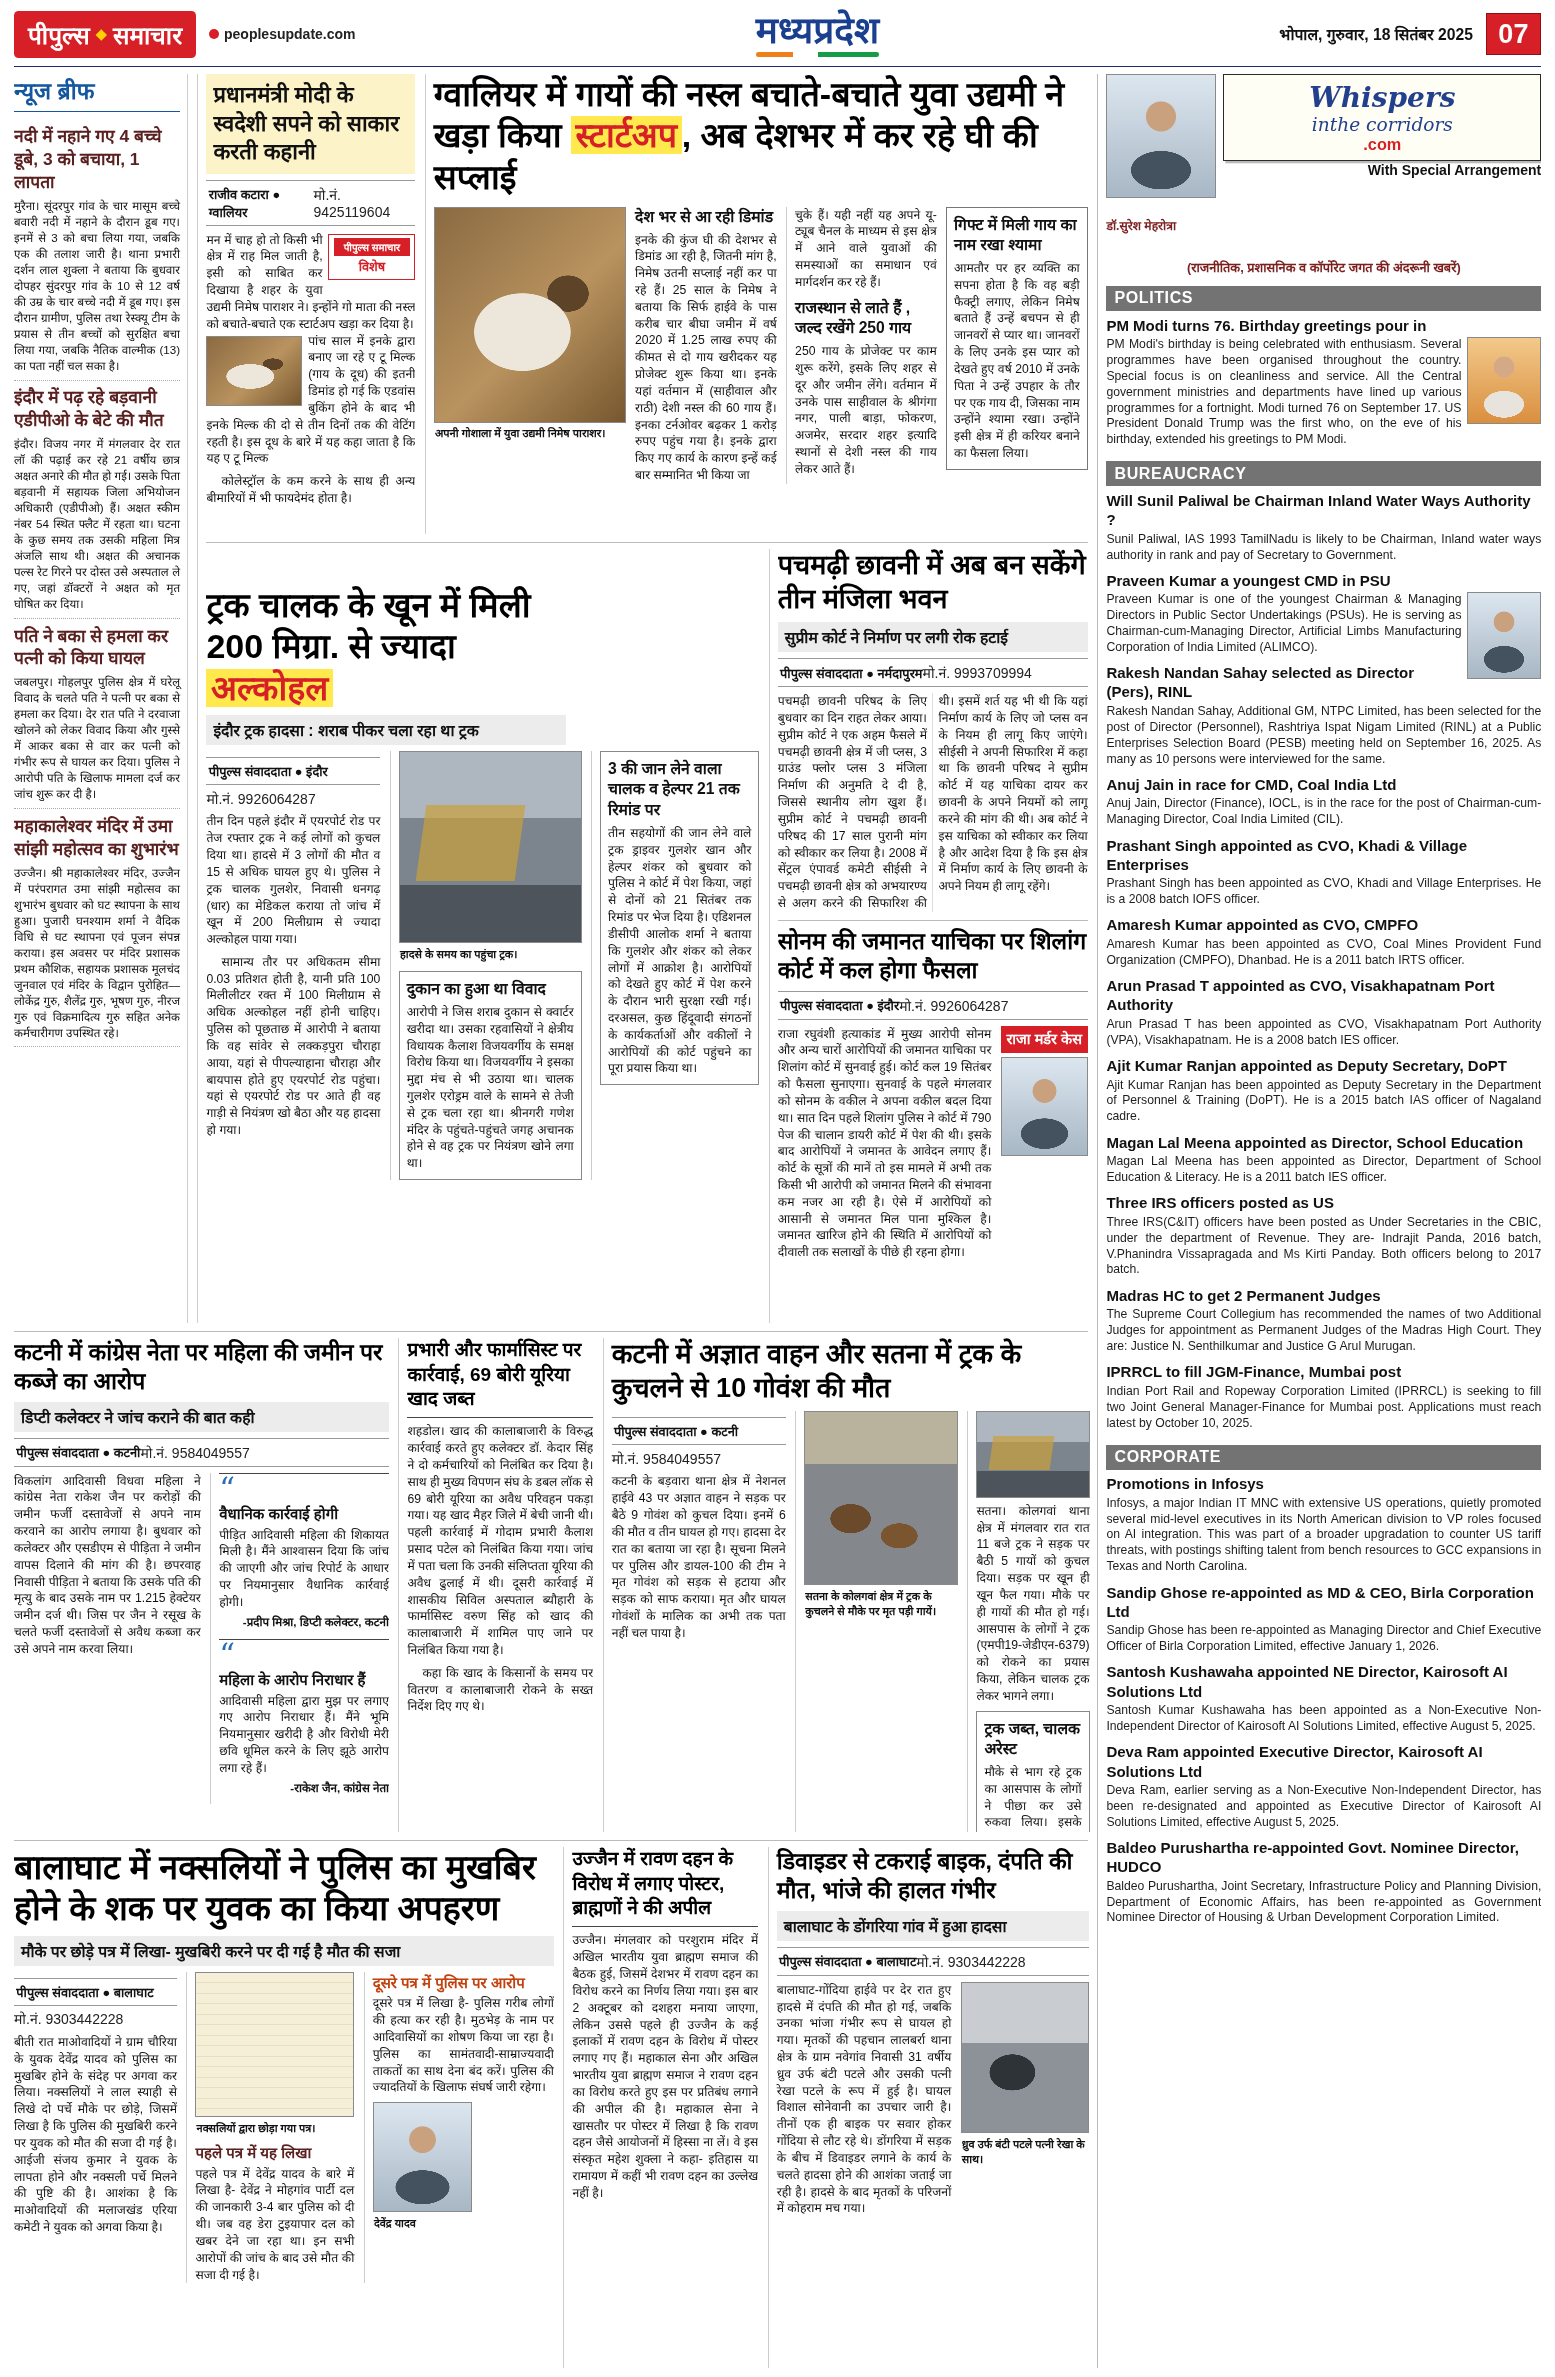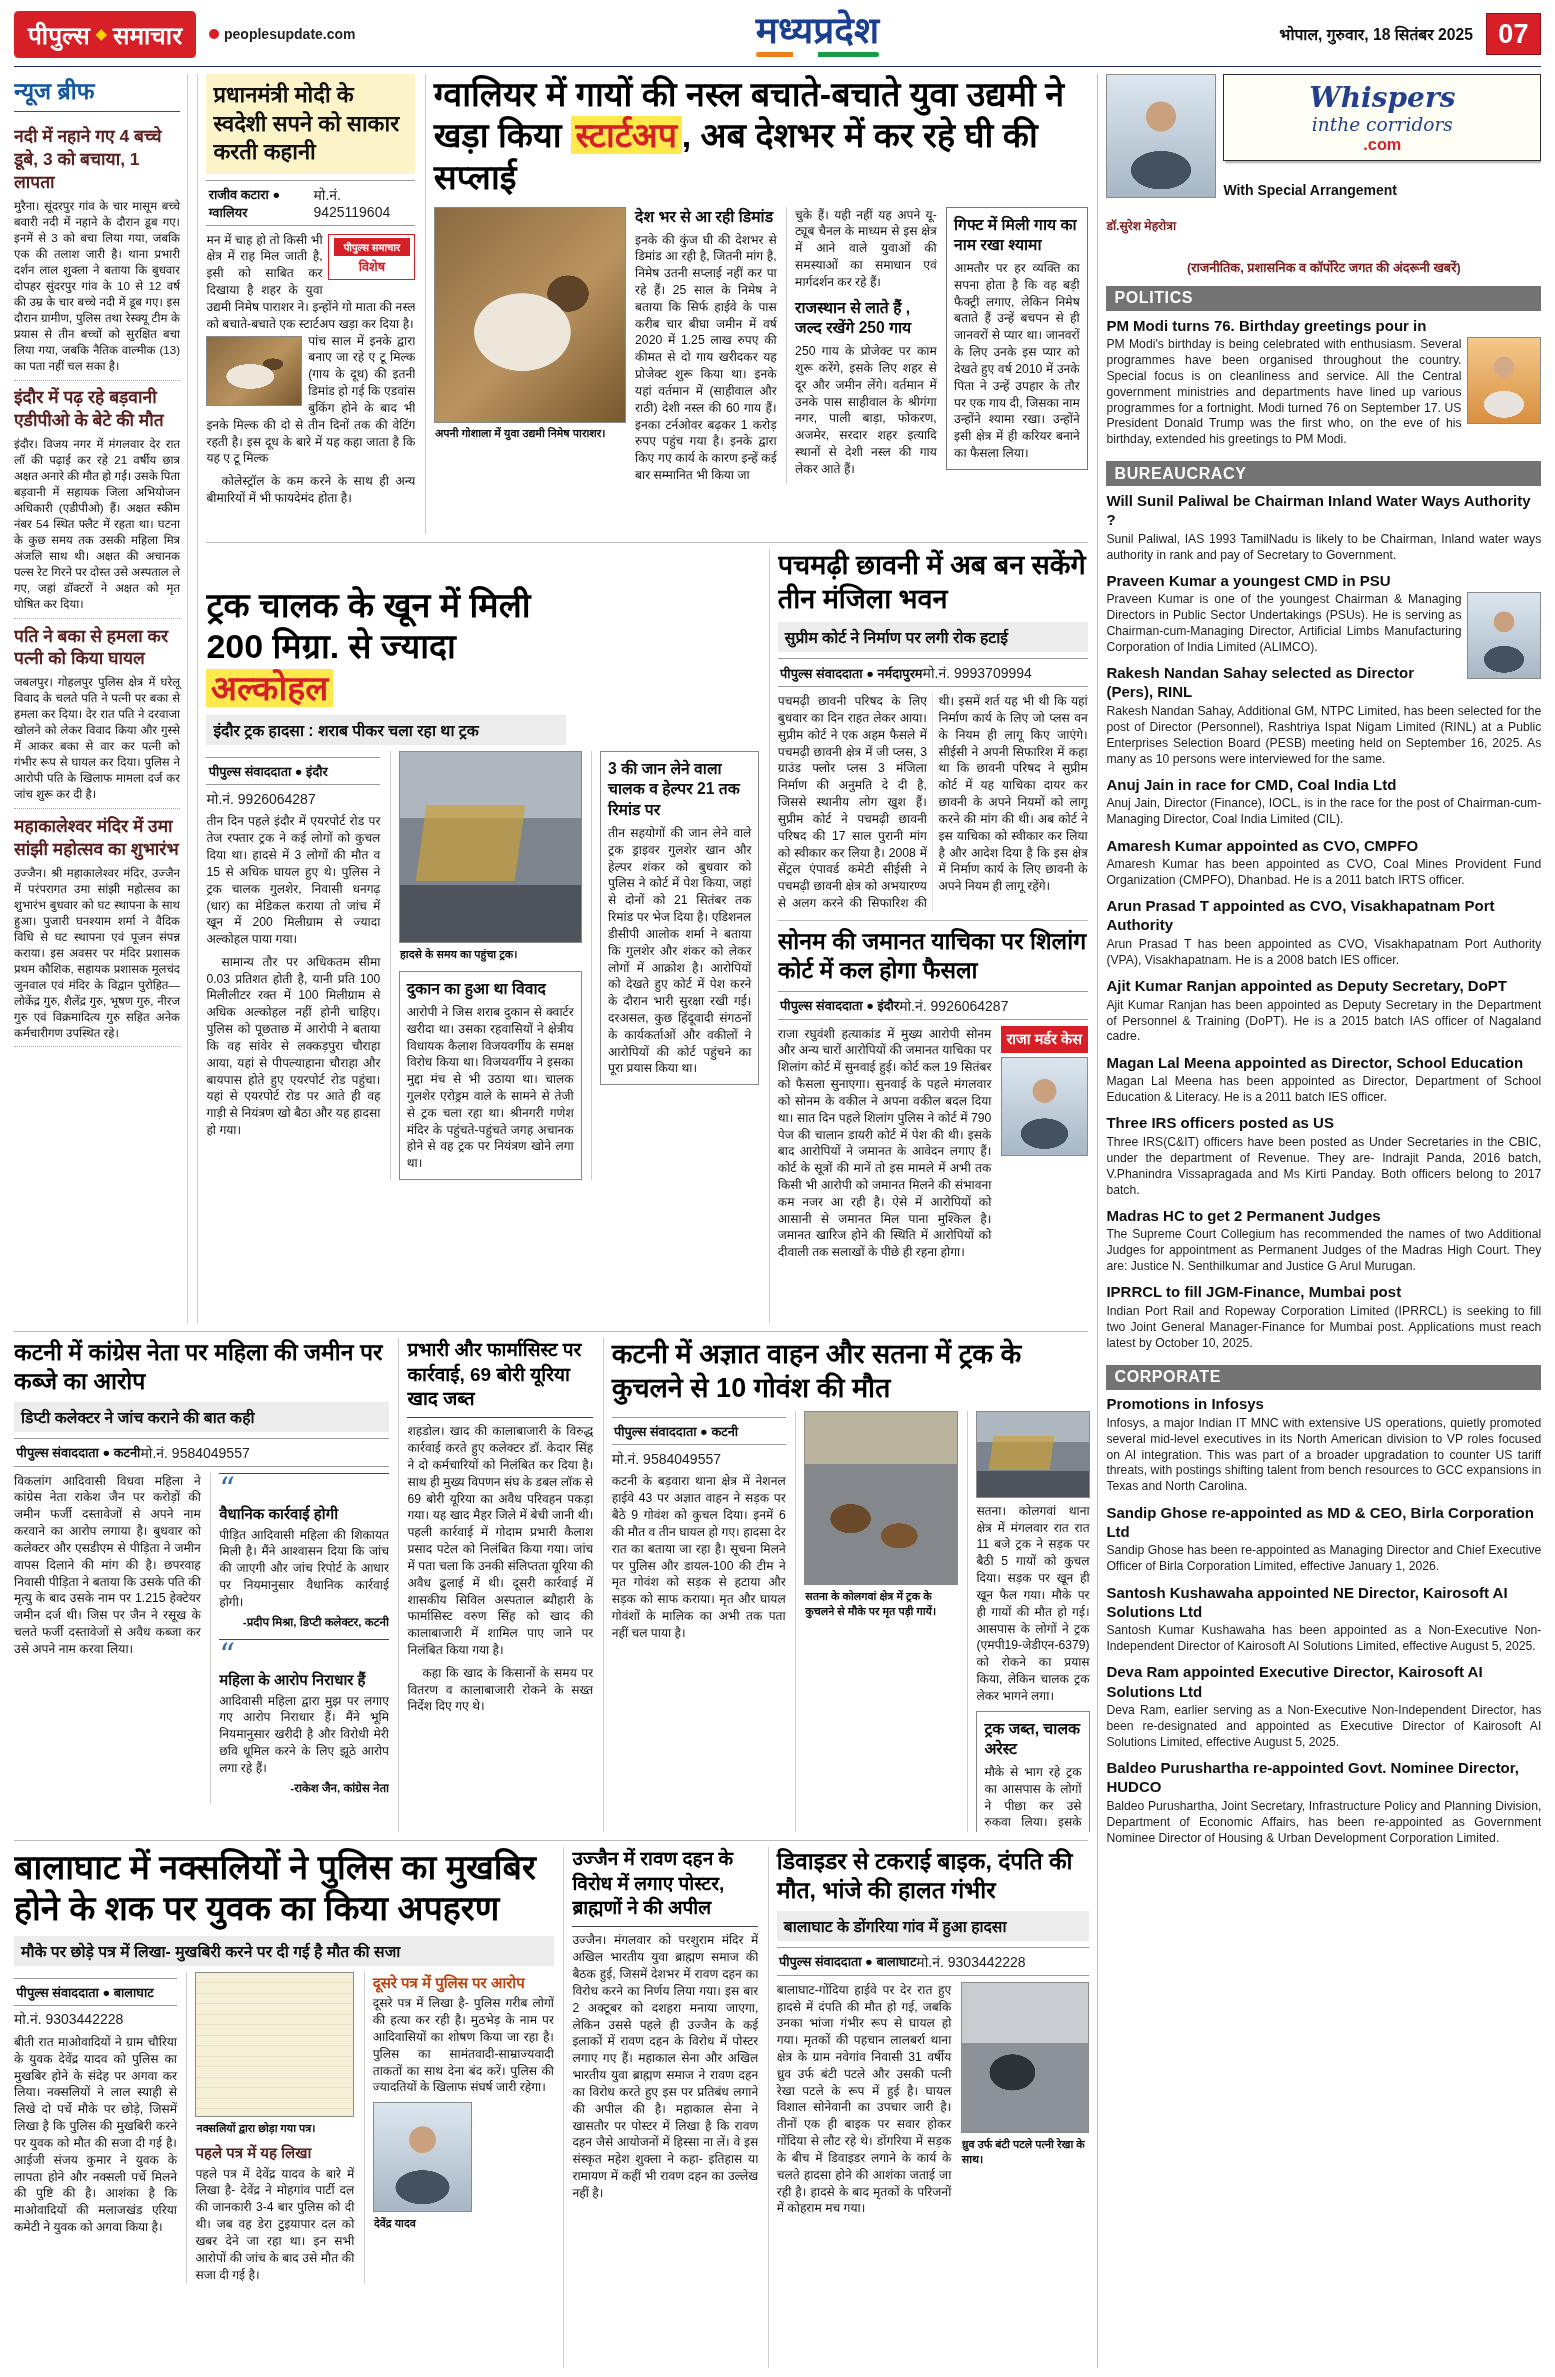--- a/index.html
+++ b/index.html
@@ -99,21 +99,21 @@
   .quote-mark { color:#2a6db5; font-size:31px; line-height:0.8; font-family:"DejaVu Serif",serif; }
   .quote-box h4 { font-size:15px; font-weight:800; margin:1.2px 0 3.5px; }
   .quote-author { text-align:right; font-weight:800; font-size:11.6px; margin-top:3.5px; }
 
   .red-tag { background:#d61f26; color:#fff; font-weight:800; font-size:14.5px; text-align:center; padding:4.6px 3.5px; line-height:1.25; }
 
   
   .rail { border-left:0.6px solid #bbb; padding-left:8.1px; display:flex; flex-direction:column; min-height:0; }
   .wh-top { display:flex; gap:7px; }
   .wh-photo { width:110px; height:124px; }
-  .wh-right { flex:1; display:flex; flex-direction:column; align-items:flex-start; gap:21px; }
+  .wh-right { flex:1; display:flex; flex-direction:column; align-items:flex-end; gap:1px; }
   .wh-logo { width:100%; border:1.7px solid #2b2b2b; background:#fffef4; padding:5.8px 4.6px; text-align:center; box-shadow:2.3px 2.3px 0 #bbb; }
   .wh-logo .l1 { font-family:"DejaVu Serif",serif; font-style:italic; font-size:28px; color:#23408e; font-weight:700; }
   .wh-logo .l2 { font-family:"DejaVu Serif",serif; font-style:italic; font-size:18.6px; color:#23408e; }
   .wh-logo .l3 { font-size:16.3px; color:#d61f26; font-weight:800; }
   .wh-arr { font-size:14px; font-weight:800; }
   .wh-cap { font-size:12.2px; font-weight:700; color:#7b1f1f; padding:19px 0; }
   .wh-tagline { text-align:center; color:#7b1f1f; font-weight:700; font-size:12.8px; margin:4.6px 0; }
   .wh-bar { background:#737373; color:#fff; font-weight:800; font-size:16px; letter-spacing:0.6px; padding:3.5px 8.1px; margin:5.8px 0 4.6px; }
   .wi { margin-bottom:7.5px; }
   .wi h4 { font-size:15px; font-weight:800; line-height:1.28; margin-bottom:2.3px; }
@@ -439,20 +439,25 @@
 
             <p>Rakesh Nandan Sahay, Additional GM, NTPC Limited, has been selected for the post of Director (Personnel), Rashtriya Ispat Nigam Limited (RINL) at a Public Enterprises Selection Board (PESB) meeting held on September 16, 2025. As many as 10 persons were interviewed for the same.</p>
           </article>
 
           <article class="wi">
             <h4>Anuj Jain in race for CMD, Coal India Ltd</h4>
 
             <p>Anuj Jain, Director (Finance), IOCL, is in the race for the post of Chairman-cum-Managing Director, Coal India Limited (CIL).</p>
           </article>
 
+          <article class="wi">
+            <h4>Prashant Singh appointed as CVO, Khadi &amp; Village Enterprises</h4>
+
+            <p>Prashant Singh has been appointed as CVO, Khadi and Village Enterprises. He is a 2008 batch IOFS officer.</p>
+          </article>
 
           <article class="wi">
             <h4>Amaresh Kumar appointed as CVO, CMPFO</h4>
 
             <p>Amaresh Kumar has been appointed as CVO, Coal Mines Provident Fund Organization (CMPFO), Dhanbad. He is a 2011 batch IRTS officer.</p>
           </article>
 
           <article class="wi">
             <h4>Arun Prasad T appointed as CVO, Visakhapatnam Port Authority</h4>
 

